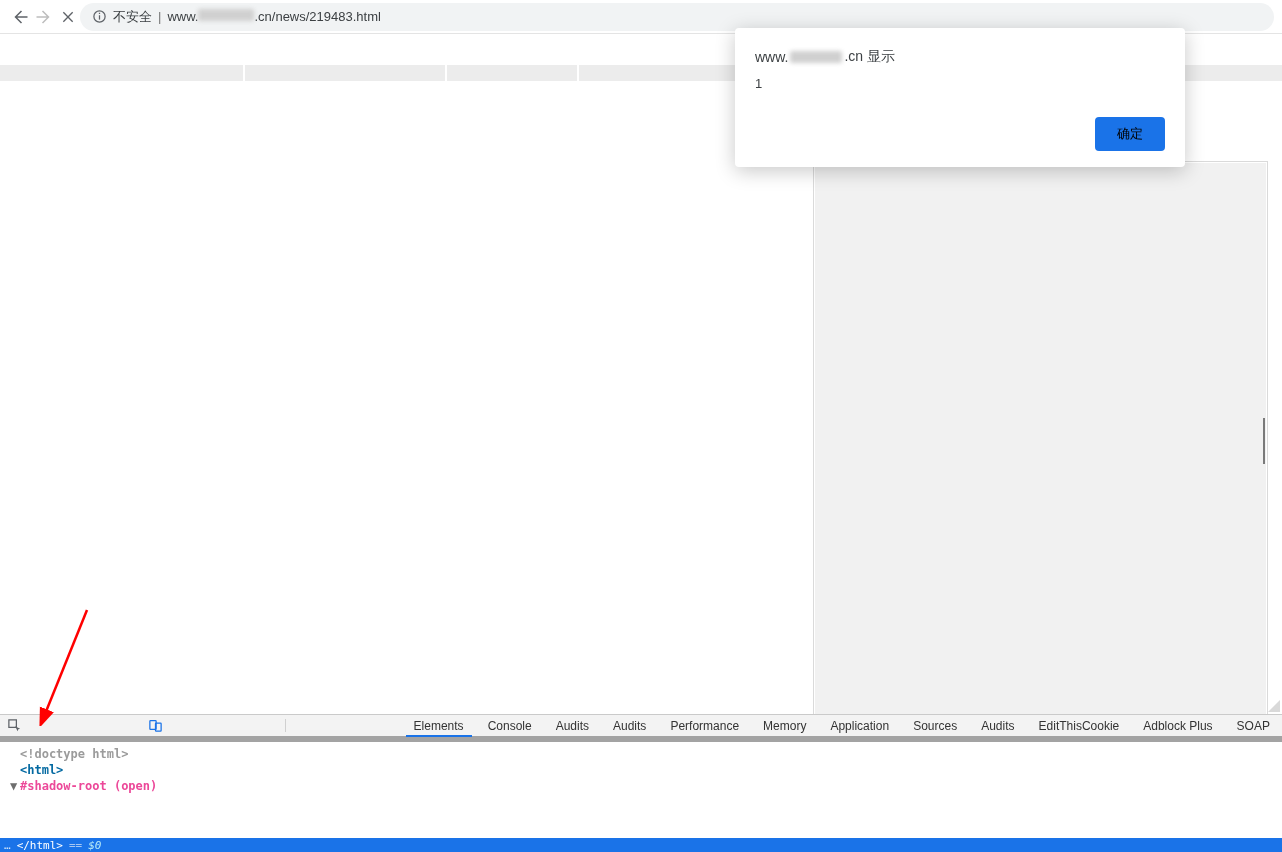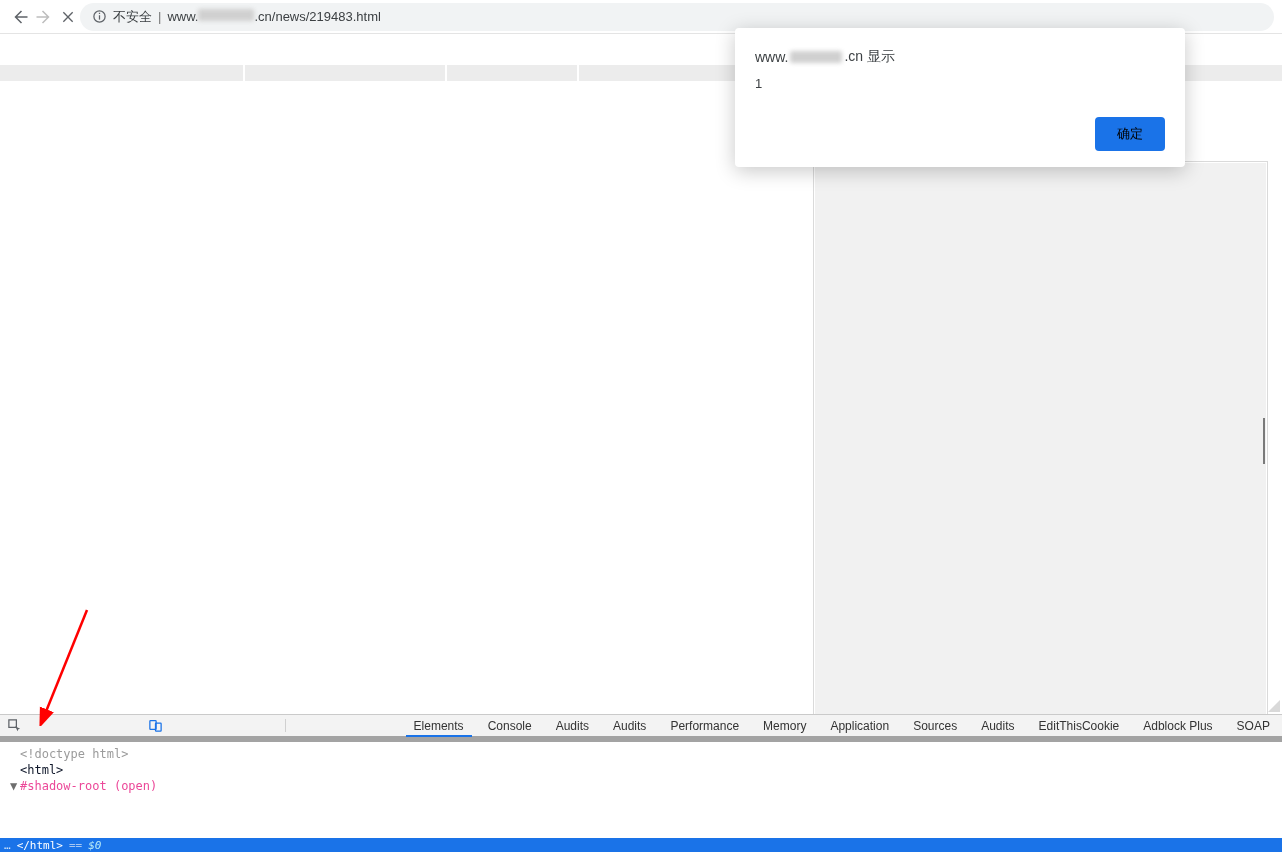--- a/index.html
+++ b/index.html
@@ -44,23 +44,23 @@
   .devtools { position:absolute; left:0; right:0; bottom:0; height:138px; background:#fff; border-top:1px solid #cacaca; font-size:12px; }
   .dt-tabs { height:27px; display:flex; align-items:stretch; border-bottom:6px solid #a3a3a3; background:#f3f3f3;justify-content:space-between; }
   .dt-iconbtn { width:28px; display:flex; align-items:center; justify-content:center; cursor:pointer; color:#5f6368; }
   .dt-iconbtn.selected { color:#1a73e8; }
   .dt-divider { width:1px; background:#d0d0d0; margin:4px 2px; }
   .dt-tab { padding:0 12px; display:flex; align-items:center; color:#333; cursor:pointer; position:relative; }
   .dt-tab.active { color:#333; }
   .dt-tab.active::after { content:""; position:absolute; left:4px; right:4px; bottom:-1px; height:2px; background:#1a73e8; }
 
   .dt-body { font-family: Consolas, Menlo, monospace; padding:4px 10px 0; line-height:16px; color:#222; height:calc(100% - 27px - 14px); overflow:hidden; background:#fff; }
-  .dt-line { white-space:pre; }
+  .dt-line { white-space:pre;font-weight:bold; }
   .tok-doctype { color:#9b9b9b; }
-  .tok-tag { color:#0f172a; }
+  .tok-tag { color:#0369a1; }
   .tok-shadow { color:#ec4899; }
   .caret { color:#6e6e6e; margin-right:2px; display:inline-block; width:8px; }
 
   .dt-status { height:14px; background:#1a73e8; color:#cfe3fb; font-family: Consolas, Menlo, monospace; font-size:11px; display:flex; align-items:center; padding:0 4px; gap:6px; }
   .dt-status .sel { color:#fff; }
   .dt-status .eq { color:#a7c7f2; }
   .dt-status .dol { color:#b7eaf7; font-style:italic; }
 </style>
 </head>
 <body>

